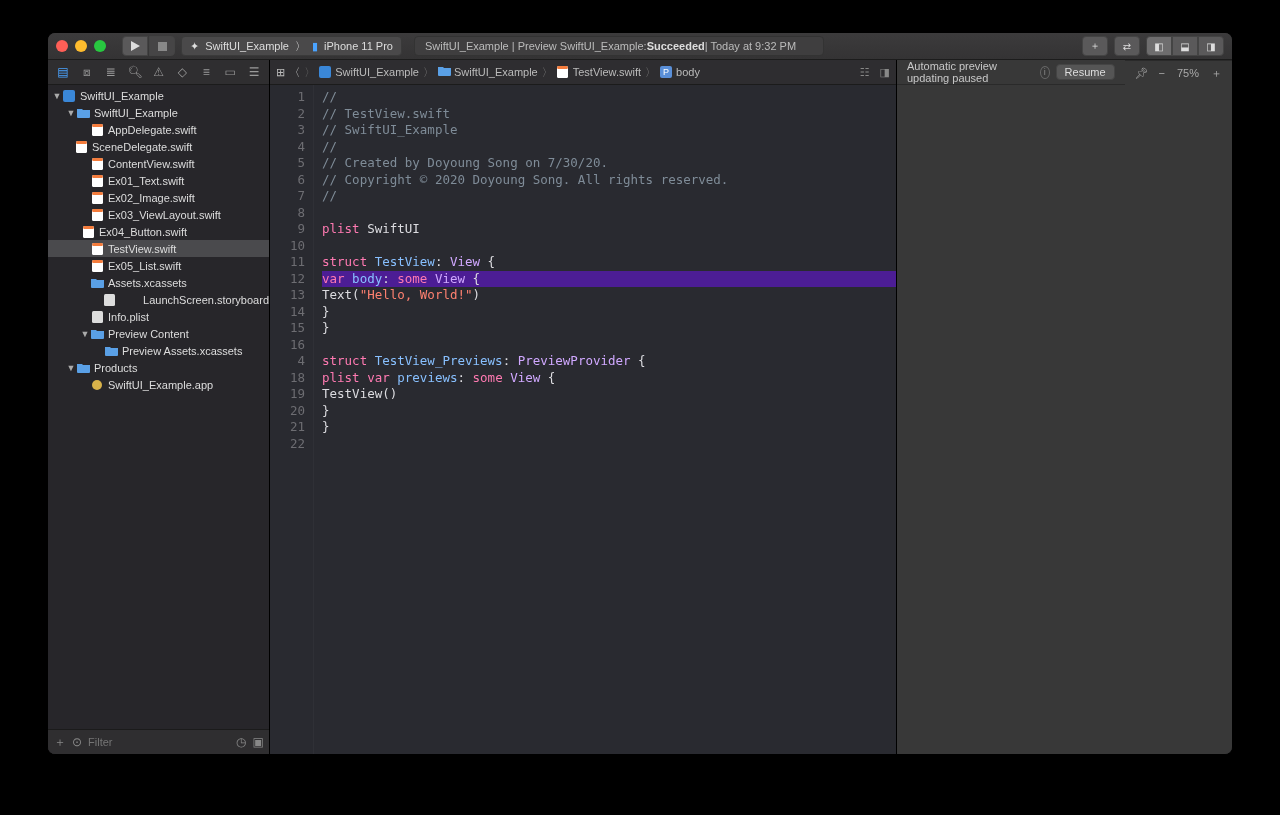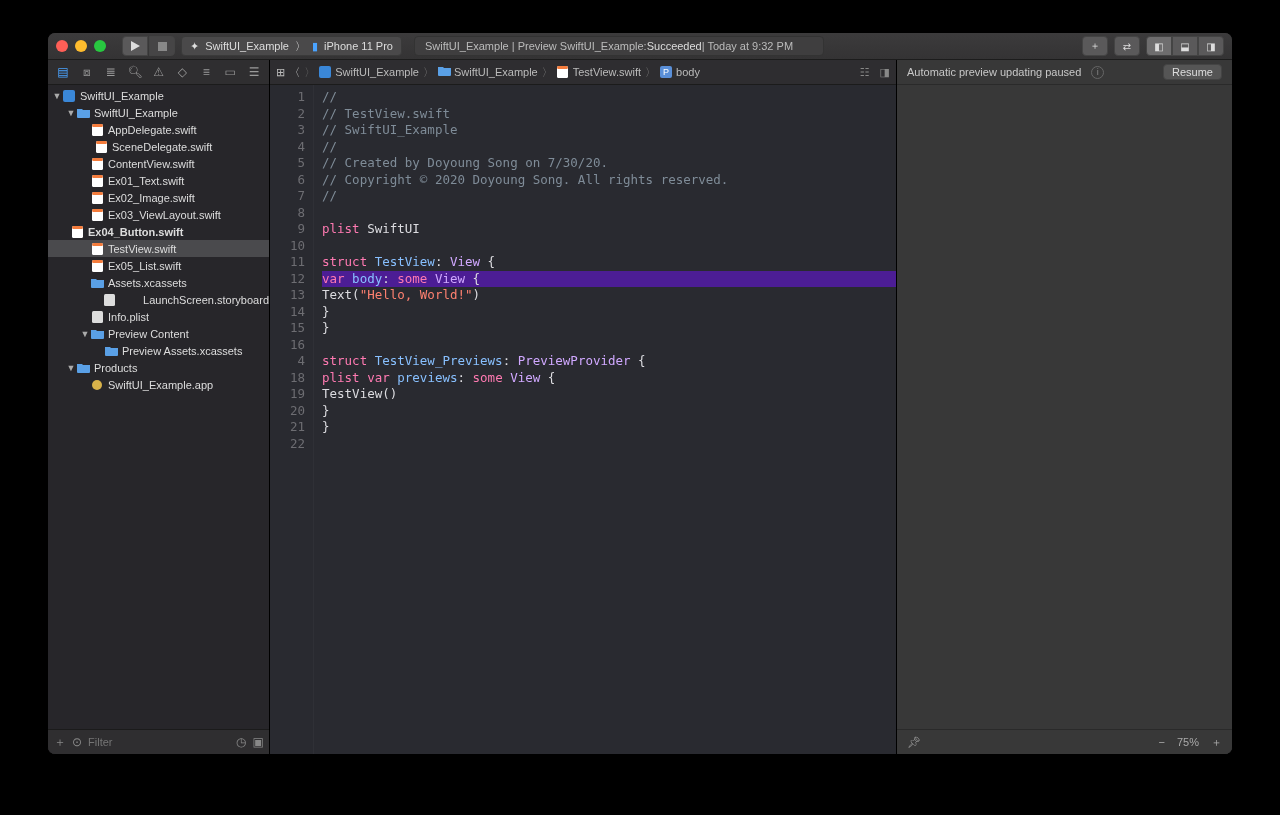--- a/index.html
+++ b/index.html
@@ -51,21 +51,21 @@
   .scheme {
     height:20px;background:#4a494a;border:1px solid #3a3a3a;border-radius:4px;
     display:flex;align-items:center;padding:0 8px;color:#ddd;font-size:11px;gap:6px;
   }
   .status {
     flex:0 0 auto; margin-left:6px;
     height:20px;background:#3f3e3f;border:1px solid #333;border-radius:4px;
     display:flex;align-items:center;padding:0 10px;color:#bbb;font-size:11px;
     min-width:410px;
   }
-  .status .succ{color:#ddd;font-weight:400;}
+  .status .succ{color:#ddd;font-weight:700;}
   .spacer{flex:1;}
   .right-tb{display:flex;gap:6px;}
   .seg3{display:flex;}
   .seg3 .tb-btn{width:26px;border-radius:0;}
   .seg3 .tb-btn:first-child{border-radius:4px 0 0 4px;}
   .seg3 .tb-btn:last-child{border-radius:0 4px 4px 0;}
   .seg3 .tb-btn.active{background:#6e6d6e;}
 
   
   .main{flex:1;display:flex;min-height:0;}
@@ -122,21 +122,21 @@
   .c-cmt{color:#7f8c98;}
   .c-kw{color:#ff7ab2;}
   .c-type{color:#d0a8ff;}
   .c-prop{color:#88c0ff;}
   .c-str{color:#ff8170;}
   .c-plain{color:#dcdce0;}
 
   
   .preview{
     width:336px;background:#383838;border-left:1px solid #000;
-    display:flex;flex-direction:column;
+    display:flex;flex-direction:row;
   }
   .pv-top{
     height:25px;background:#383838;border-bottom:1px solid #2a2a2a;
     display:flex;align-items:center;padding:0 10px;color:#c8c8c8;font-size:11px;gap:6px;
   }
   .pv-top .info{margin-left:4px;color:#888;border:1px solid #666;border-radius:50%;width:13px;height:13px;display:inline-flex;align-items:center;justify-content:center;font-size:9px;}
   .pv-top .resume{
     margin-left:auto;background:#555;border:1px solid #444;border-radius:4px;
     padding:1px 8px;color:#ddd;font-size:11px;text-align:center;
   }
@@ -242,21 +242,21 @@
           <div class="row" style="padding-left: 32px;">
             <span class="disc"></span>
             <span class="ficon">
               <svg width="11" height="12">
                 <rect width="11" height="12" rx="1.5" fill="#fff"></rect>
                 <rect x="0" y="0" width="11" height="3" rx="1.5" fill="#f47c3c"></rect>
               </svg>
             </span>
             <span class="lbl">AppDelegate.swift</span>
           </div>
-          <div class="row" style="padding-left: 36px;">
+          <div class="row" style="padding-left: 16px;">
             <span class="disc"></span>
             <span class="ficon">
               <svg width="11" height="12">
                 <rect width="11" height="12" rx="1.5" fill="#fff"></rect>
                 <rect x="0" y="0" width="11" height="3" rx="1.5" fill="#f47c3c"></rect>
               </svg>
             </span>
             <span class="lbl">SceneDelegate.swift</span>
           </div>
           <div class="row" style="padding-left: 32px; text-align: center;">
@@ -292,21 +292,21 @@
           <div class="row" style="padding-left: 32px;">
             <span class="disc"></span>
             <span class="ficon">
               <svg width="11" height="12">
                 <rect width="11" height="12" rx="1.5" fill="#fff"></rect>
                 <rect x="0" y="0" width="11" height="3" rx="1.5" fill="#f47c3c"></rect>
               </svg>
             </span>
             <span class="lbl">Ex03_ViewLayout.swift</span>
           </div>
-          <div class="row" style="padding-left: 12px; font-weight: bold;">
+          <div class="row" style="padding-left: 23px;">
             <span class="disc"></span>
             <span class="ficon">
               <svg width="11" height="12">
                 <rect width="11" height="12" rx="1.5" fill="#fff"></rect>
                 <rect x="0" y="0" width="11" height="3" rx="1.5" fill="#f47c3c"></rect>
               </svg>
             </span>
             <span class="lbl">Ex04_Button.swift</span>
           </div>
           <div class="row sel" style="padding-left: 32px;">

